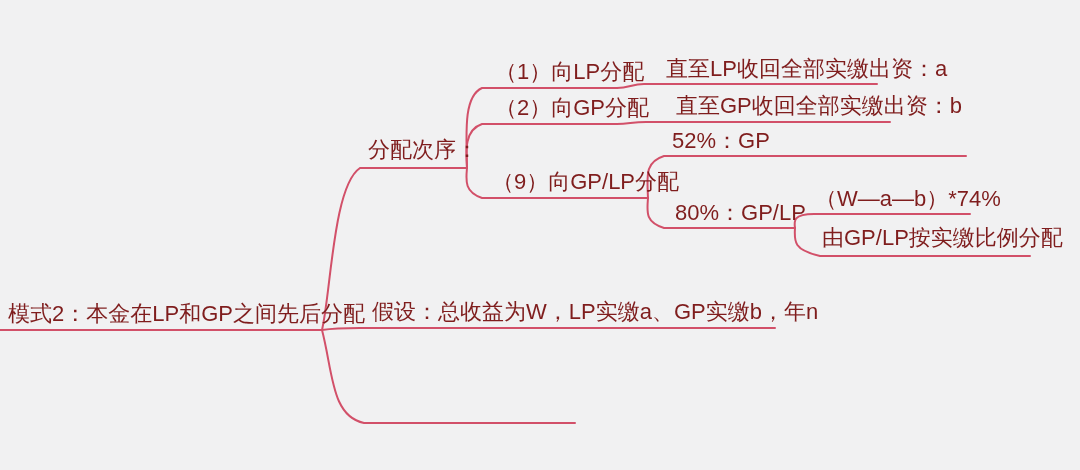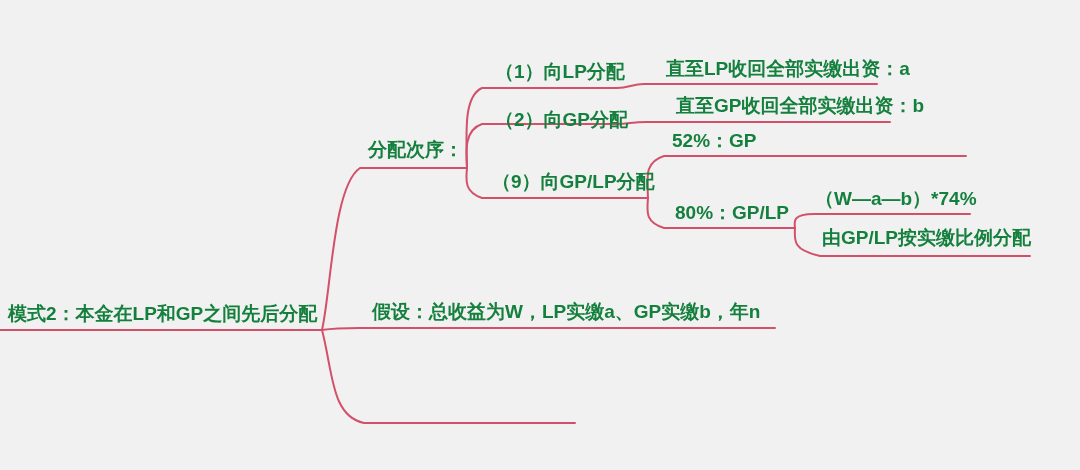--- a/index.html
+++ b/index.html
@@ -16,24 +16,24 @@
     left:0;top:0;
   }
   .lines path{
     fill:none;
     stroke:#d25069;
     stroke-width:2;
     stroke-linecap:round;
   }
   .node{
     position:absolute;
-    font-size:19px;
+    font-size:22px;
     line-height:22px;
-    font-weight:700;
-    color:#15803d;
+    font-weight:400;
+    color:#7f1d1d;
     white-space:nowrap;
     cursor:default;
   }
 </style>
 </head>
 <body>
 
 <div class="canvas">
 
   <svg class="lines" width="1080" height="470" viewBox="0 0 1080 470">
@@ -68,21 +68,21 @@
   </svg>
 
   <div class="node" style="left:8px;top:303px">模式2：本金在LP和GP之间先后分配</div>
 
   <div class="node" style="left:368px;top:139px">分配次序：</div>
 
   <div class="node" style="left:495px;top:61px">（1）向LP分配</div>
 
   <div class="node" style="left:666px;top:58px">直至LP收回全部实缴出资：a</div>
 
-  <div class="node" style="left:495px;top:109px">（2）向GP分配</div>
+  <div class="node" style="left:495px;top:97px">（2）向GP分配</div>
 
   <div class="node" style="left:676px;top:95px">直至GP收回全部实缴出资：b</div>
 
   <div class="node" style="left:492px;top:171px">（9）向GP/LP分配</div>
 
   <div class="node" style="left:672px;top:130px">52%：GP</div>
 
 
   <div class="node" style="left:675px;top:202px">80%：GP/LP</div>
 

